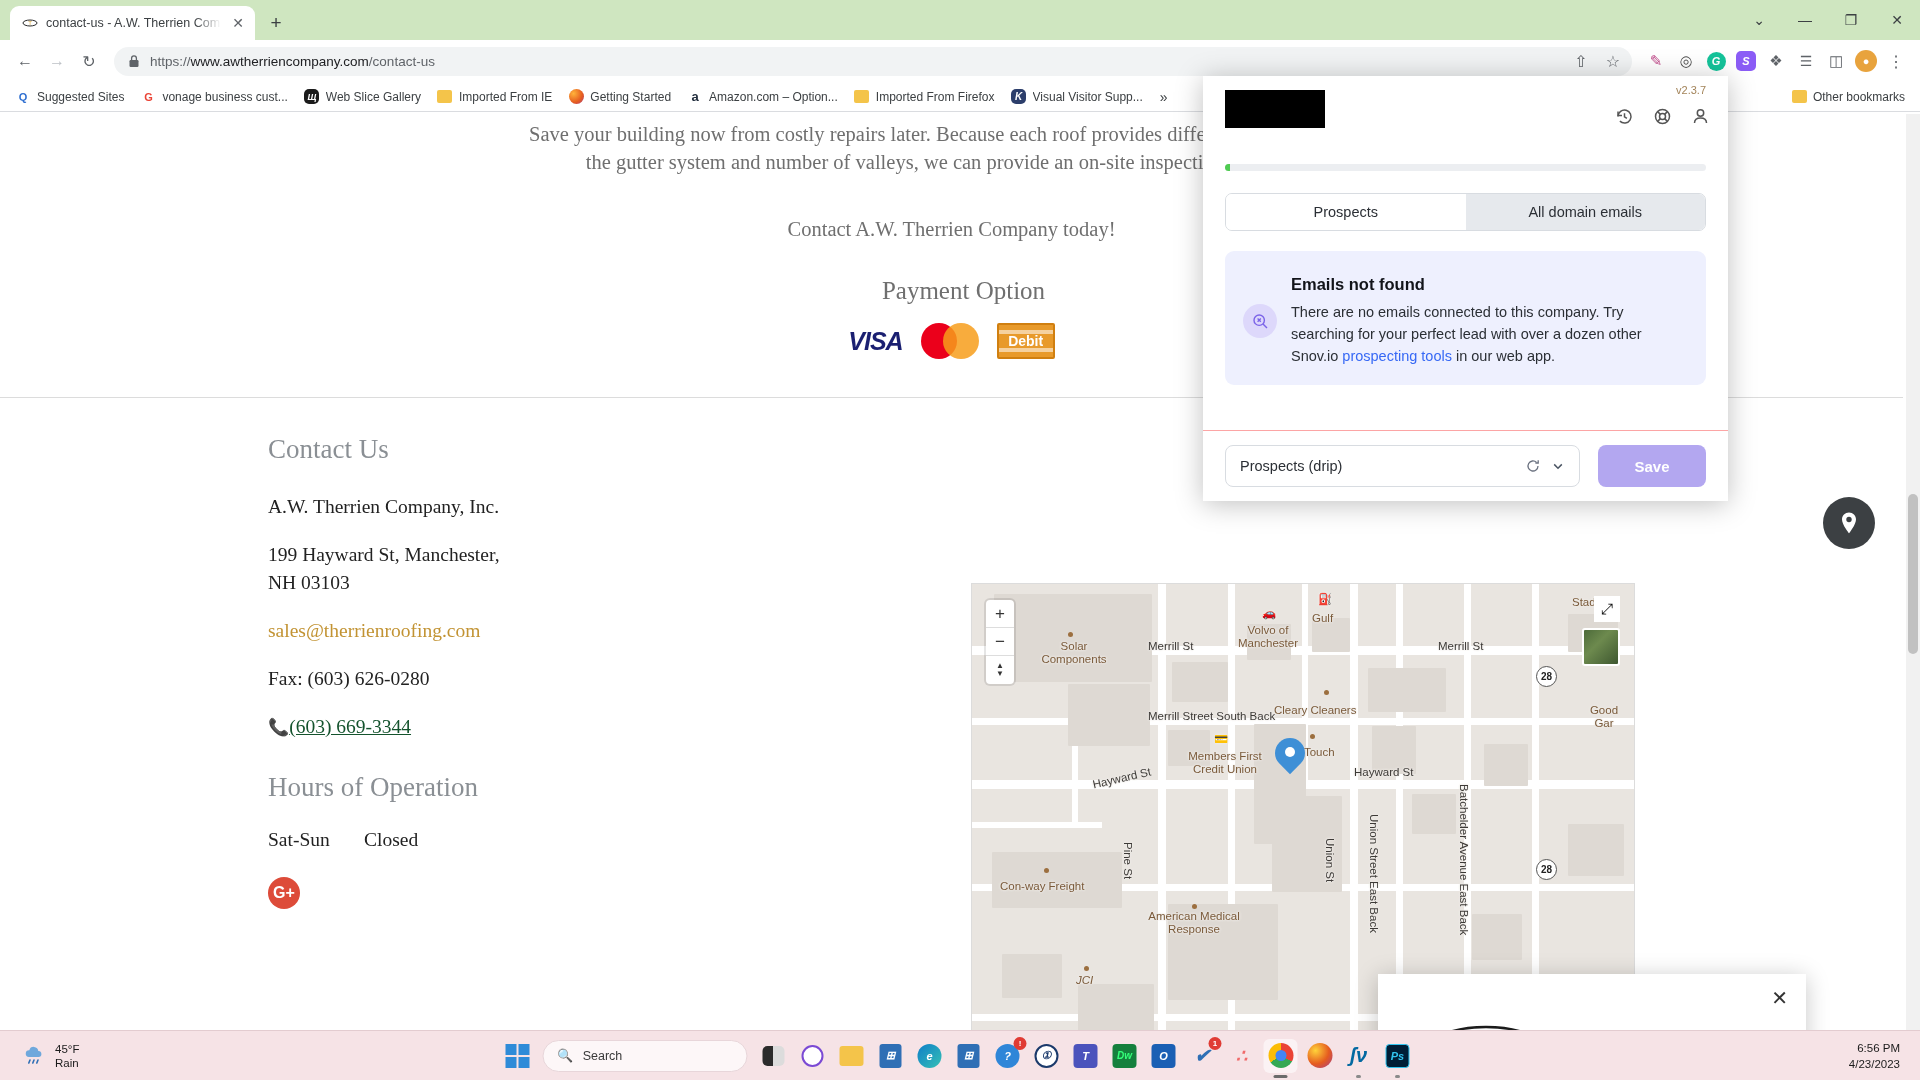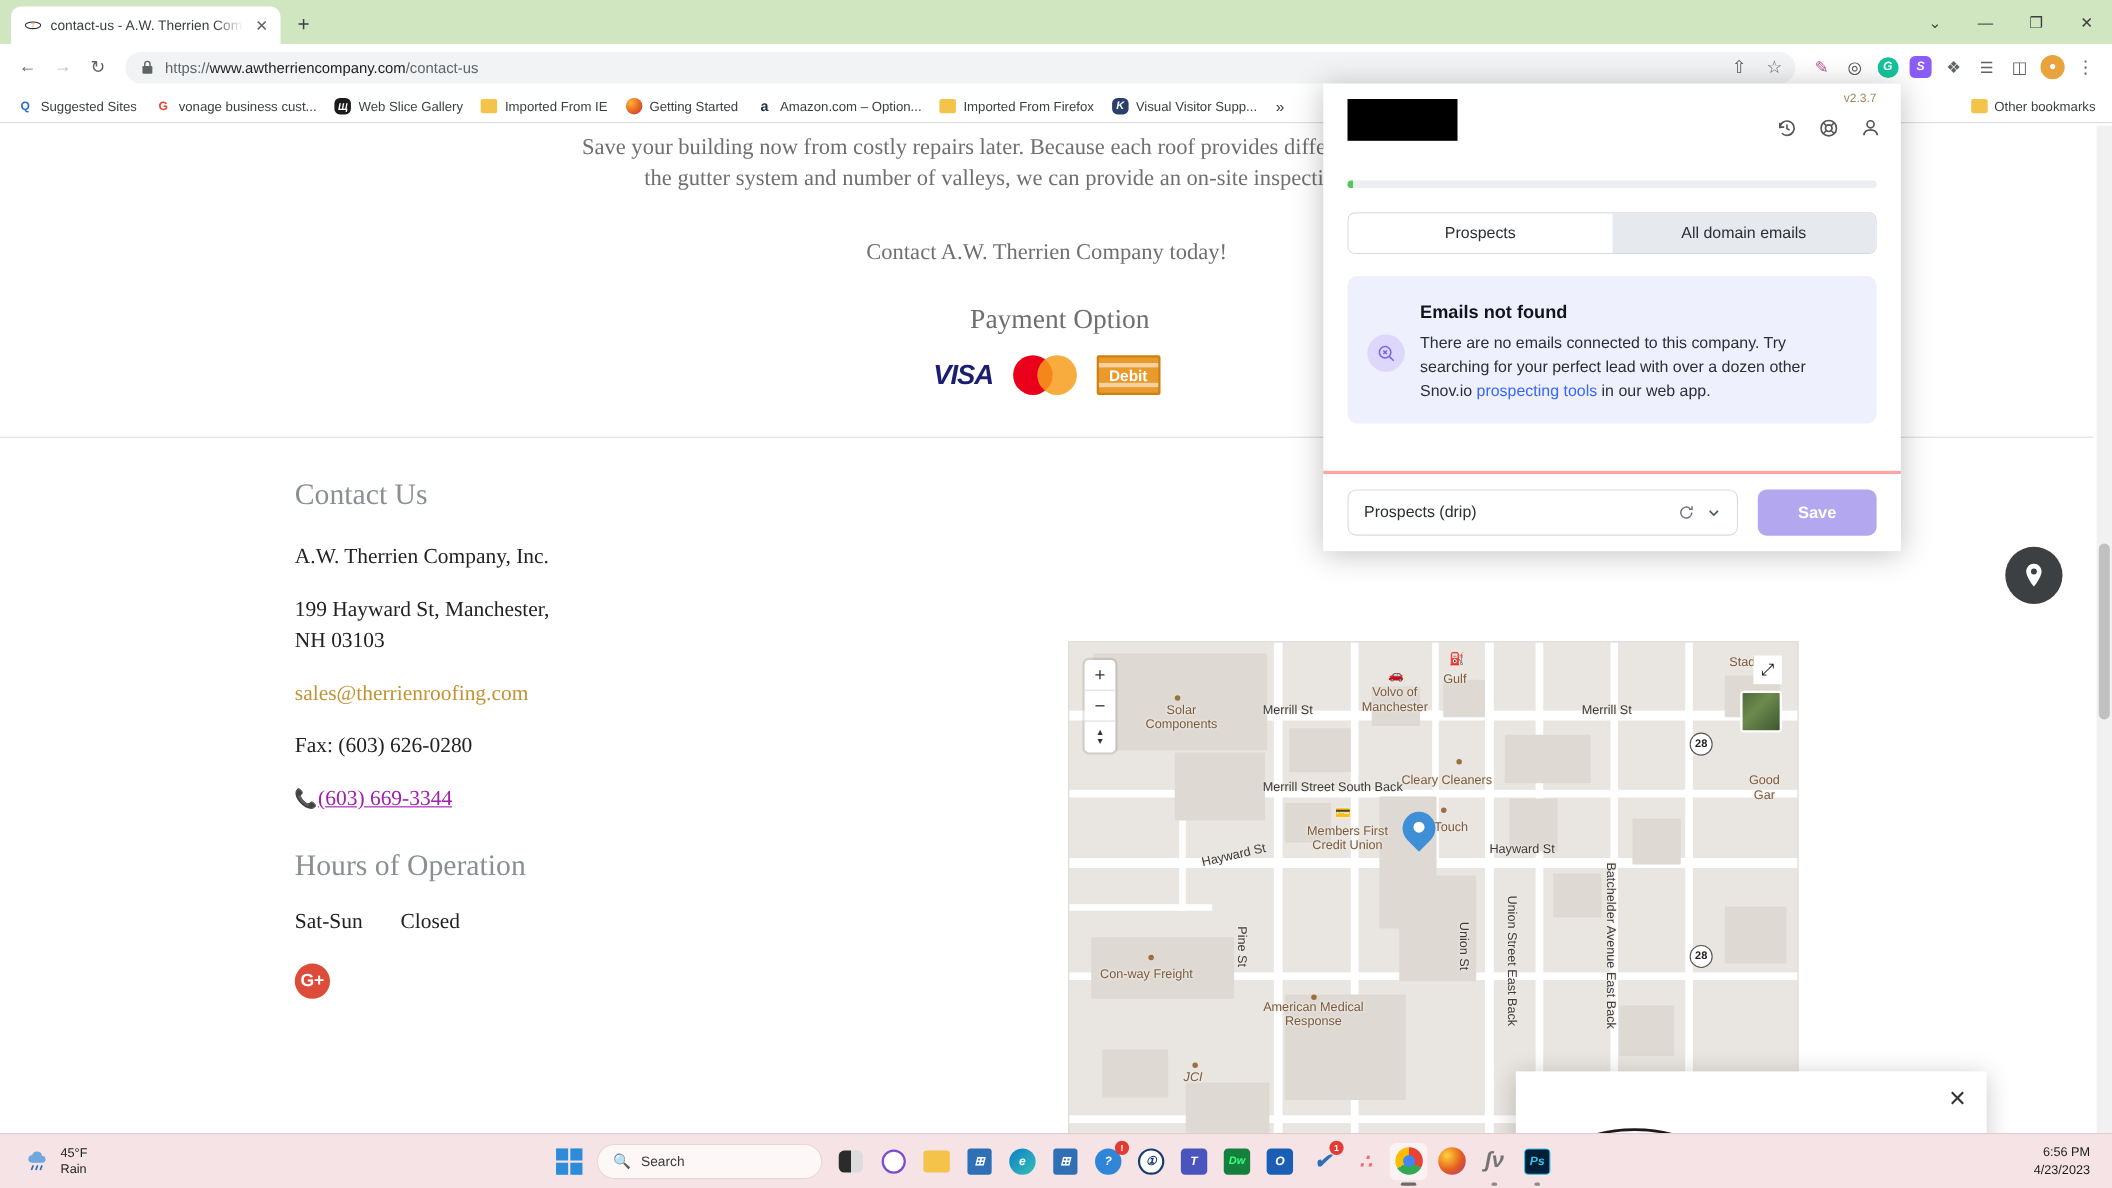--- a/index.html
+++ b/index.html
@@ -220,21 +220,21 @@
   }
   #snov-alert .ic {
     width: 34px; height: 34px; border-radius: 50%; background: #ddd8fb; flex: 0 0 34px;
     display:flex; align-items:center; justify-content:center; color:#6c5ce7; font-size:14px;
     align-self:center;
   }
   #snov-alert .tx h4 { font-size: 16.5px; color: #12141a; margin-bottom: 7px; font-weight: 700; }
   #snov-alert .tx p { font-size: 14.5px; color: #2b2f35; line-height: 22px; }
   #snov-alert .tx p a { color: #3668f5; text-decoration: none; }
   #snov-foot {
-    border-top: 3px solid #fca5a5; padding: 14px 22px; display: flex; align-items: flex-end; gap: 18px;
+    border-top: 1px solid #fca5a5; padding: 14px 22px; display: flex; align-items: flex-end; gap: 18px;
     background:#fff;
   }
   #snov-select {
     flex: 1; height: 42px; border: 1px solid #d8dce1; border-radius: 8px;
     display: flex; align-items: center; padding: 0 14px; gap: 10px; font-size: 14.5px; color: #2b2f35;
   }
   #snov-select .lbl { flex: 1; }
   #snov-select .ic { color: #6b7280; font-size: 15px; display:flex; align-items:center; }
   #snov-save {
     width: 108px; height: 42px; border-radius: 8px; background: #b3a7f0; color: #fff;
@@ -414,21 +414,21 @@
         <div id="col-contact">
           <div class="sec-head">Contact Us</div>
           <div class="c-line">A.W. Therrien Company, Inc.</div>
           <div class="c-line">
             <div>199 Hayward St, Manchester,</div>
             <div>NH 03103</div>
           </div>
           <div class="c-line email"><a href="#">sales@therrienroofing.com</a></div>
           <div class="c-line">Fax: (603) 626-0280</div>
           <div class="c-line">
-            <span style="font-size:17px;">📞</span><a href="#" style="color:#a21caf;">(603) 669-3344</a>
+            <span style="font-size:17px;">📞</span><a href="#" style="color:#14532d;">(603) 669-3344</a>
           </div>
 
           <div id="hours-head">Hours of Operation</div>
           <div class="hours-row">
             <span class="d">Sat-Sun</span>
             <span>Closed</span>
           </div>
           <div id="gplus">G+</div>
         </div>
       </div>
@@ -694,21 +694,21 @@
     <span class="tbi active">
         <i class="sq" style="background:conic-gradient(#ea4335 0 33%,#34a853 0 66%,#fbbc05 0 100%);border-radius:50%;width:25px;height:25px;">
           <b style="width:11px;height:11px;border-radius:50%;background:#4285f4;display:block;"></b>
         </i>
         <span class="ind"></span>
       </span>
     <span class="tbi">
         <i class="sq" style="background:radial-gradient(circle at 32% 30%,#ffd33a,#e55b1f 55%,#a43d8f);border-radius:50%;width:25px;height:25px;"></i>
       </span>
     <span class="tbi">
-        <i class="sq" style="background:transparent;color:#737373;font-size:20px;font-weight:700;">ʃν</i>
+        <i class="sq" style="background:transparent;color:#0369a1;font-size:20px;font-weight:700;">ʃν</i>
         <span class="ind"></span>
       </span>
     <span class="tbi">
         <i class="sq" style="background:#001e36;border:1.5px solid #31c5f0;width:24px;height:24px;border-radius:4px;color:#31c5f0;font-size:11px;">Ps</i>
         <span class="ind"></span>
       </span>
   </div>
 
   <div id="tb-clock">
     <div>6:56 PM</div>

